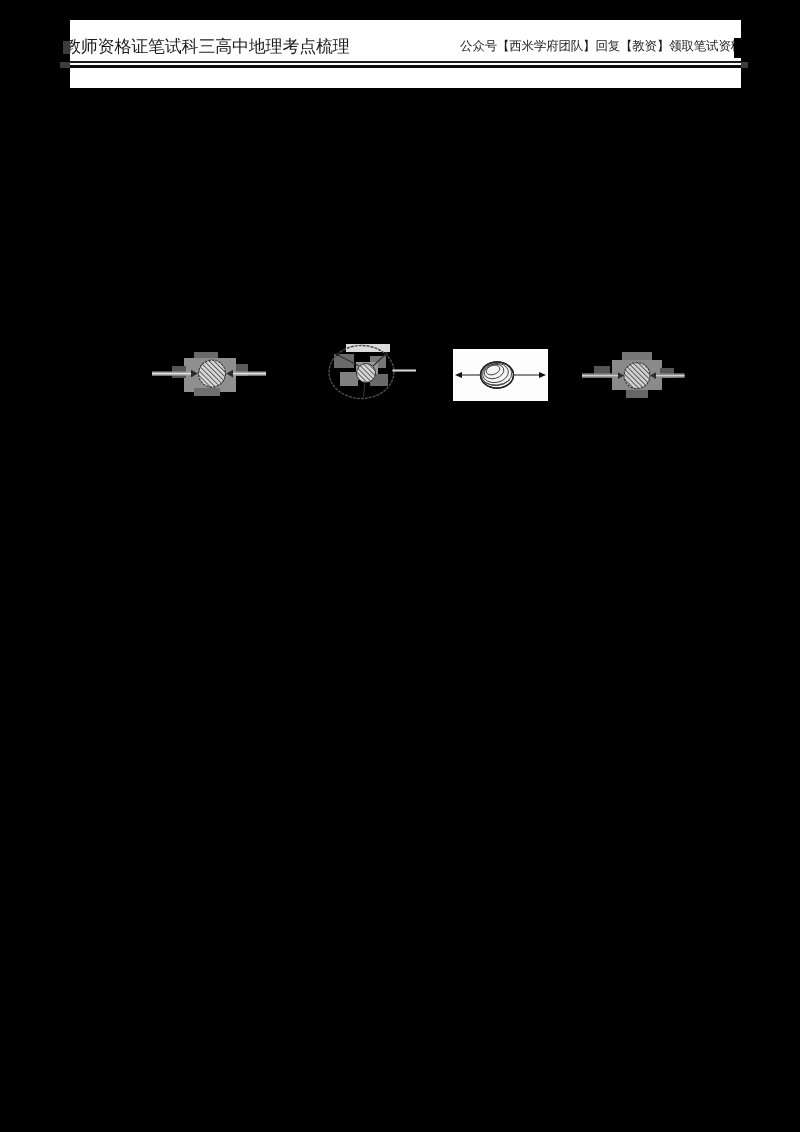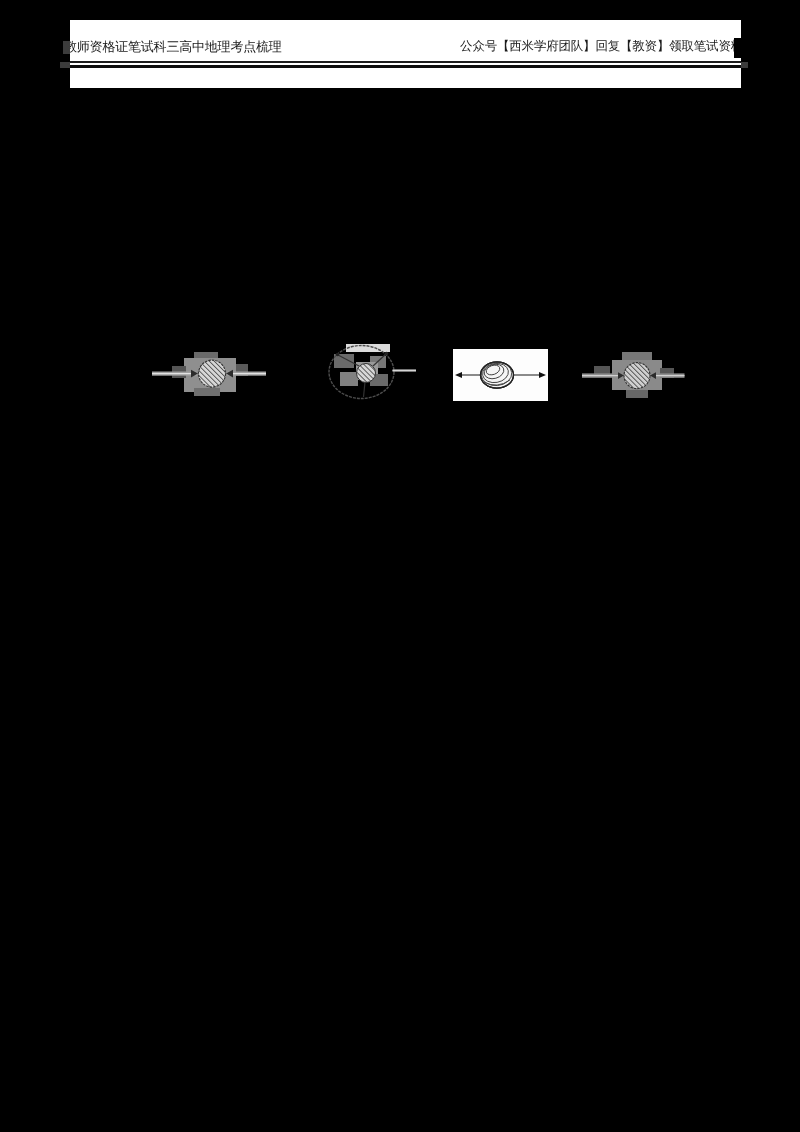--- a/index.html
+++ b/index.html
@@ -1,20 +1,20 @@
 <!DOCTYPE html>
 <html><head>
 <meta charset="utf-8">
 <style>
   html,body{margin:0;padding:0;background:#000;}
   #page{position:relative;width:800px;height:1132px;background:#000;overflow:hidden;
         font-family:"Liberation Serif","DejaVu Serif",serif;}
   
   .band{position:absolute;left:70px;top:20px;width:671px;height:68px;background:#fff;overflow:hidden;}
-  .hdr-text{position:absolute;top:19px;font-size:13px;line-height:15px;color:#1b1b1b;white-space:nowrap;letter-spacing:-0.2px;}
+  .hdr-text{position:absolute;top:19px;font-size:17px;line-height:15px;color:#1b1b1b;white-space:nowrap;letter-spacing:-0.2px;}
   .hdr-left{left:-6px;}
   .hdr-right{right:-2px;font-size:12.5px;}
   .rule1{position:absolute;left:0;right:0;top:41px;height:2px;background:#1d1d1d;}
   .rule2{position:absolute;left:0;right:0;top:45px;height:3px;background:#0c0c0c;}
   .notch{position:absolute;left:664px;top:18px;width:9px;height:20px;background:#000;}
   
   .stub{position:absolute;background:#3c3c3c;}
   
   .fig{position:absolute;}
   .fig svg{position:relative;z-index:1;display:block;}

